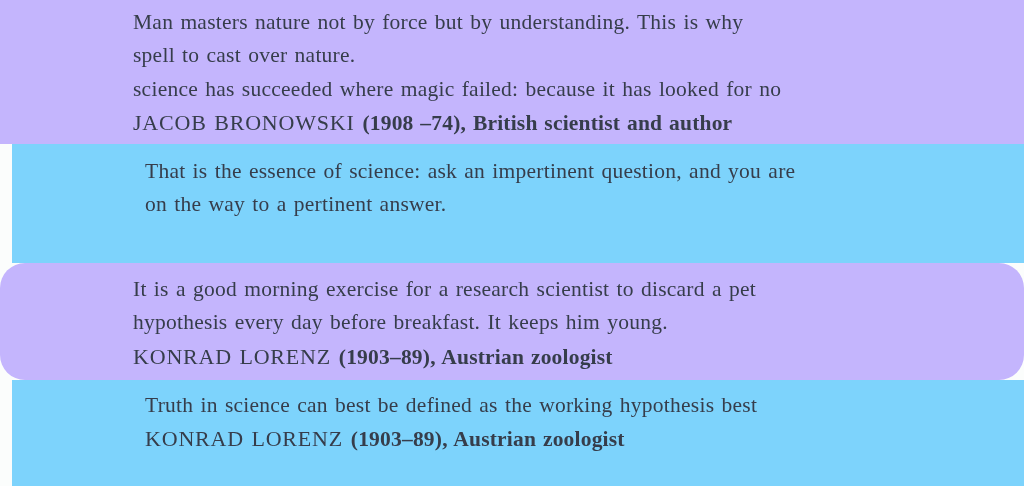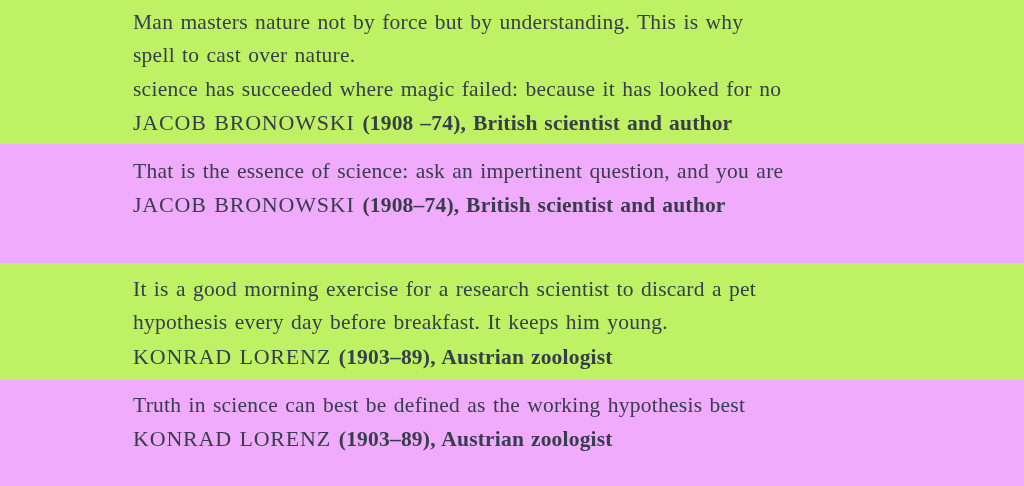--- a/index.html
+++ b/index.html
@@ -12,25 +12,25 @@
     overflow: hidden;
     background: #fbfdfc;
     font-family: "Liberation Serif", "DejaVu Serif", serif;
     color: #363d4b;
   }
   .band {
     box-sizing: border-box;
     padding-left: 133px;
     padding-right: 60px;
   }
-  .band.tint  { background: #bef264; }
-  .band.plain { background: #f0abfc; }
+  .band.tint  { background: #c4b5fd; }
+  .band.plain { background: #7dd3fc; margin-left: 12px; }
   .band.b1 { height: 144px; padding-top: 6px; }
   .band.b2 { height: 119px; padding-top: 11px; }
-  .band.b3 { height: 117px; padding-top: 10px; }
+  .band.b3 { height: 117px; padding-top: 10px; border-radius: 25px; }
   .band.b4 { height: 106px; padding-top: 9px; }
   .qline {
     font-size: 21.5px;
     line-height: 33.4px;
     letter-spacing: 0.25px;
     word-spacing: 1.6px;
     white-space: nowrap;
   }
   .attribution {
     font-size: 21.5px;
@@ -53,21 +53,21 @@
 
 <main id="quotes-page">
     <section class="band tint b1">
       <div class="qline">Man masters nature not by force but by understanding. This is why</div>
       <div class="qline">spell to cast over nature.</div>
       <div class="qline">science has succeeded where magic failed: because it has looked for no</div>
       <div class="attribution"><span class="author">JACOB BRONOWSKI</span> <span class="attr-rest">(1908 –74), British scientist and author</span></div>
     </section>
     <section class="band plain b2">
       <div class="qline">That is the essence of science: ask an impertinent question, and you are</div>
-      <div class="attribution"><span class="author">JACOB BRONOWSKI</span> <span class="attr-rest">(1908–74), British scientist and author</span></div>
+      <div class="qline">on the way to a pertinent answer.</div>
     </section>
     <section class="band tint b3">
       <div class="qline">It is a good morning exercise for a research scientist to discard a pet</div>
       <div class="qline">hypothesis every day before breakfast. It keeps him young.</div>
       <div class="attribution"><span class="author">KONRAD LORENZ</span> <span class="attr-rest">(1903–89), Austrian zoologist</span></div>
     </section>
     <section class="band plain b4">
       <div class="qline">Truth in science can best be defined as the working hypothesis best</div>
       <div class="attribution"><span class="author">KONRAD LORENZ</span> <span class="attr-rest">(1903–89), Austrian zoologist</span></div>
     </section>

